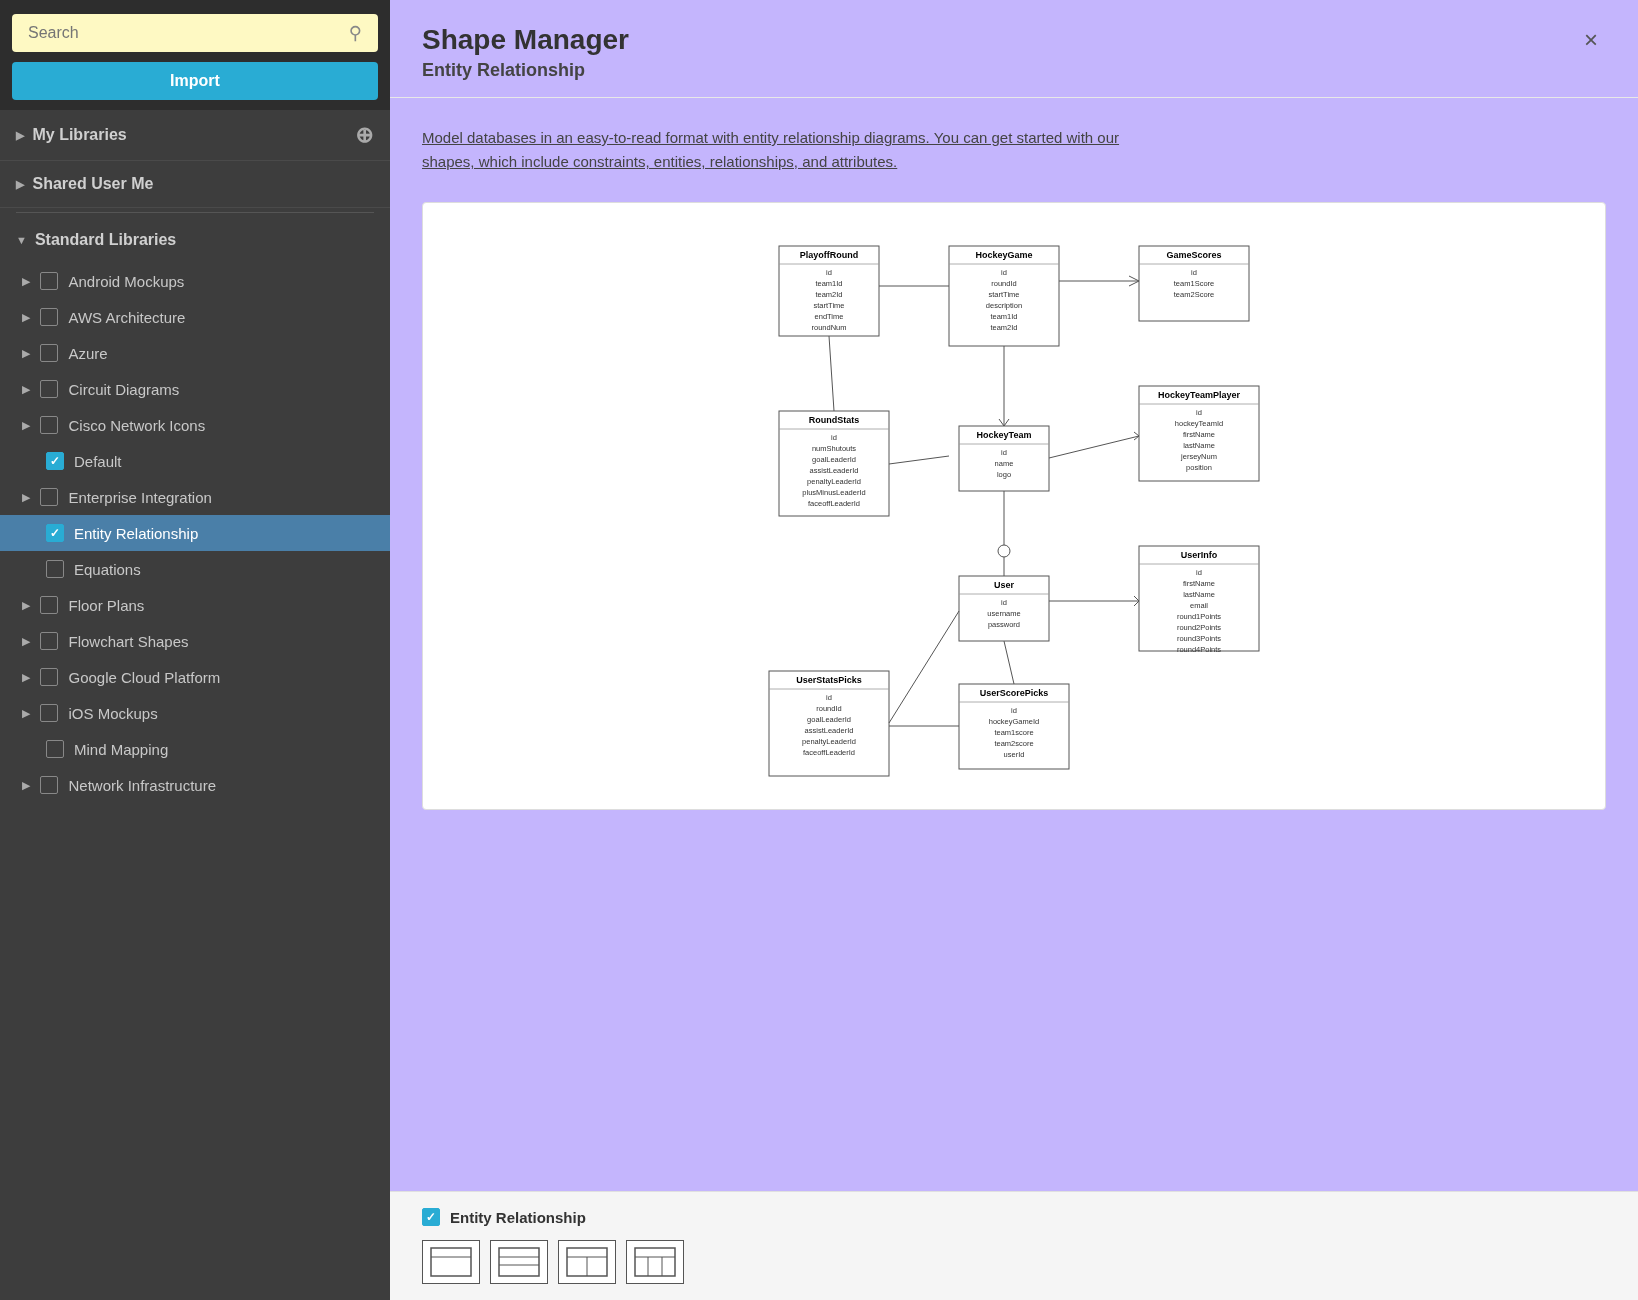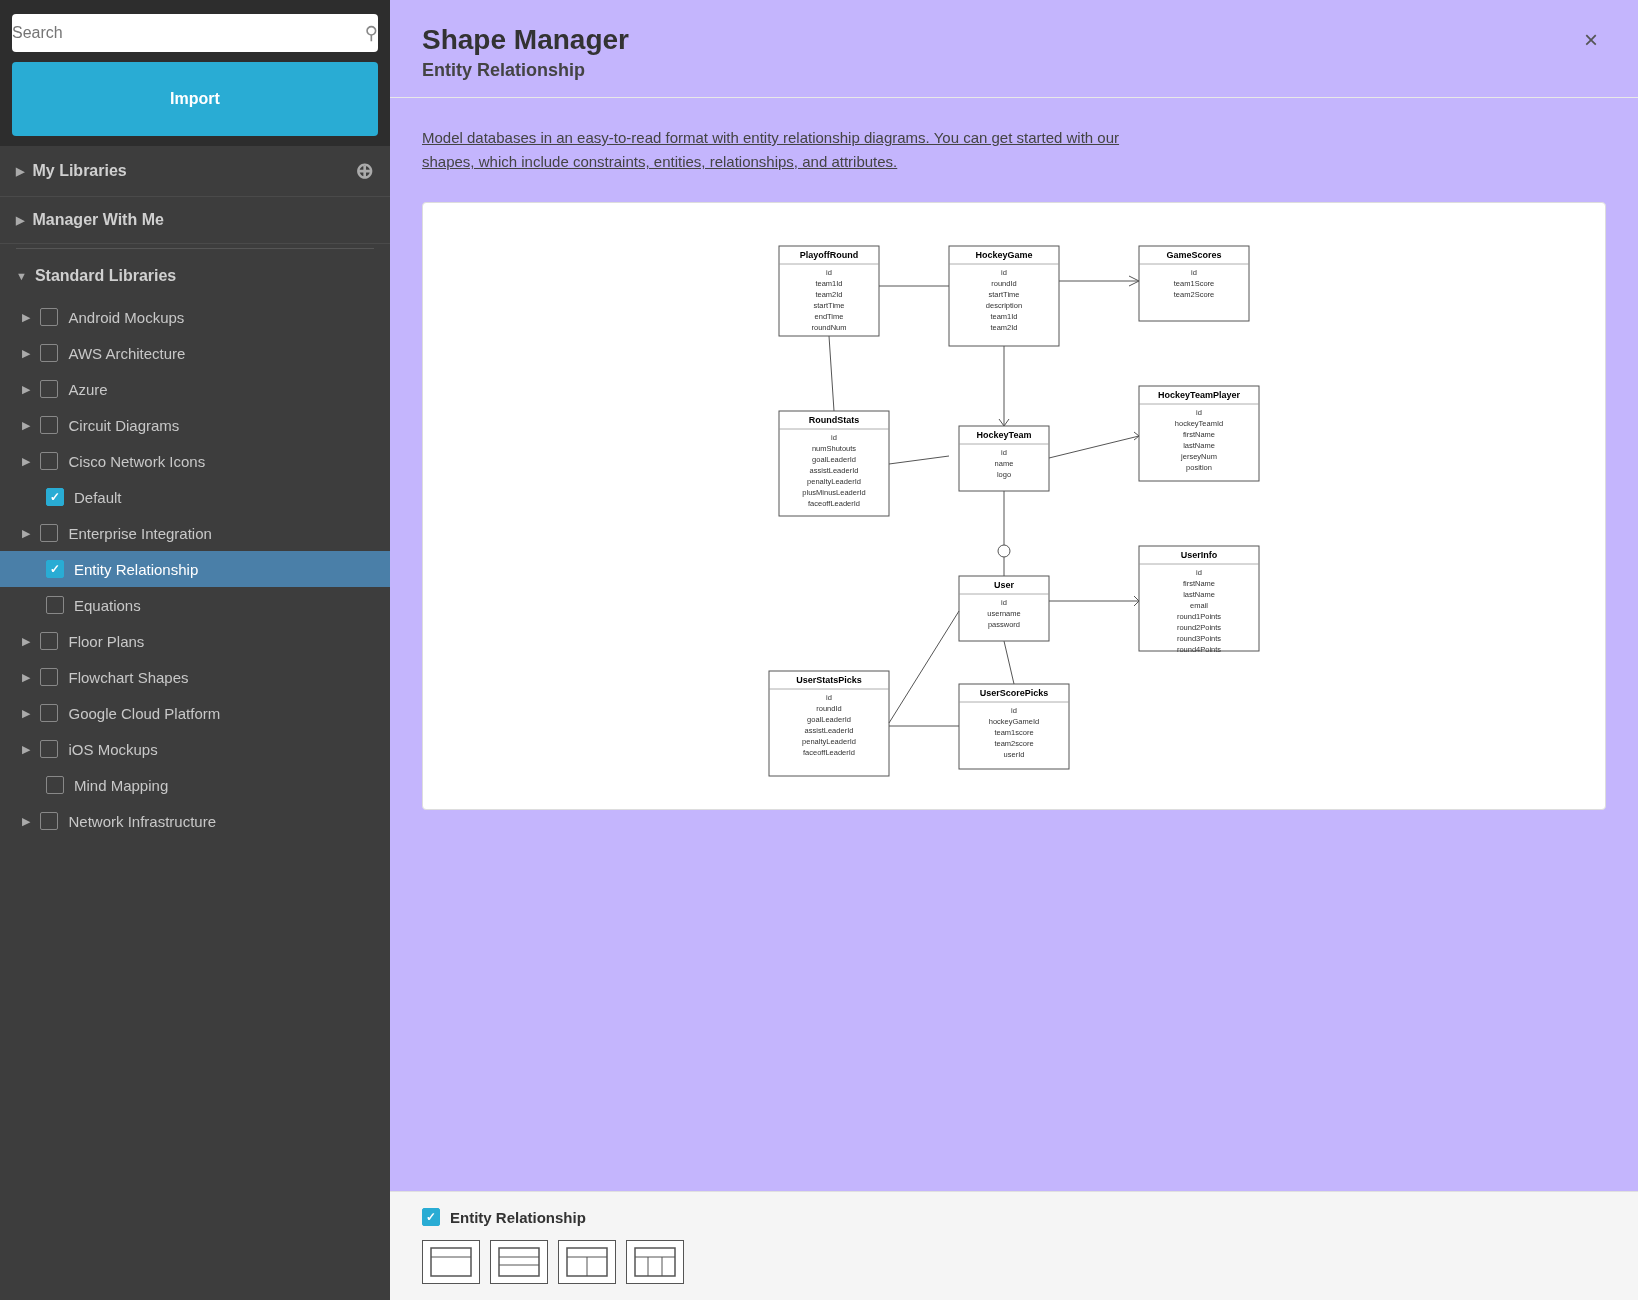--- a/index.html
+++ b/index.html
@@ -20,23 +20,23 @@
       background: #2d2d2d;
       padding: 14px 12px 10px;
       display: flex;
       flex-direction: column;
       gap: 10px;
     }
 
     .search-box {
       display: flex;
       align-items: center;
-      background: #ffffff;
+      background: #fef9c3;
       border-radius: 4px;
-      padding: 8px 0;
+      padding: 8px 16px;
       gap: 19px;
     }
 
     .search-box input {
       border: none;
       outline: none;
       font-size: 16px;
       flex: 1;
       background: transparent;
       color: #555;
@@ -45,21 +45,21 @@
     .search-icon {
       color: #888;
       font-size: 18px;
     }
 
     .import-btn {
       background: #29acd4;
       color: #fff;
       border: none;
       border-radius: 4px;
-      padding: 28px;
+      padding: 10px;
       font-size: 16px;
       font-weight: 600;
       cursor: pointer;
       text-align: center;
       width: 100%;
     }
 
     .sidebar-scroll {
       overflow-y: auto;
       flex: 1;
@@ -271,21 +271,21 @@
   <div class="sidebar-scroll">
 
     <div class="section-header">
       <span class="triangle">▶</span>
       <span>My Libraries</span>
       <span class="add-btn">⊕</span>
     </div>
 
     <div class="section-header">
       <span class="triangle">▶</span>
-      <span>Manager With Me</span>
+      <span>Shared User Me</span>
     </div>
 
     <div class="divider"></div>
 
     <div class="standard-header">
       <span class="triangle">▼</span>
       <span>Standard Libraries</span>
     </div>
 
     <div id="lib-items-container">

